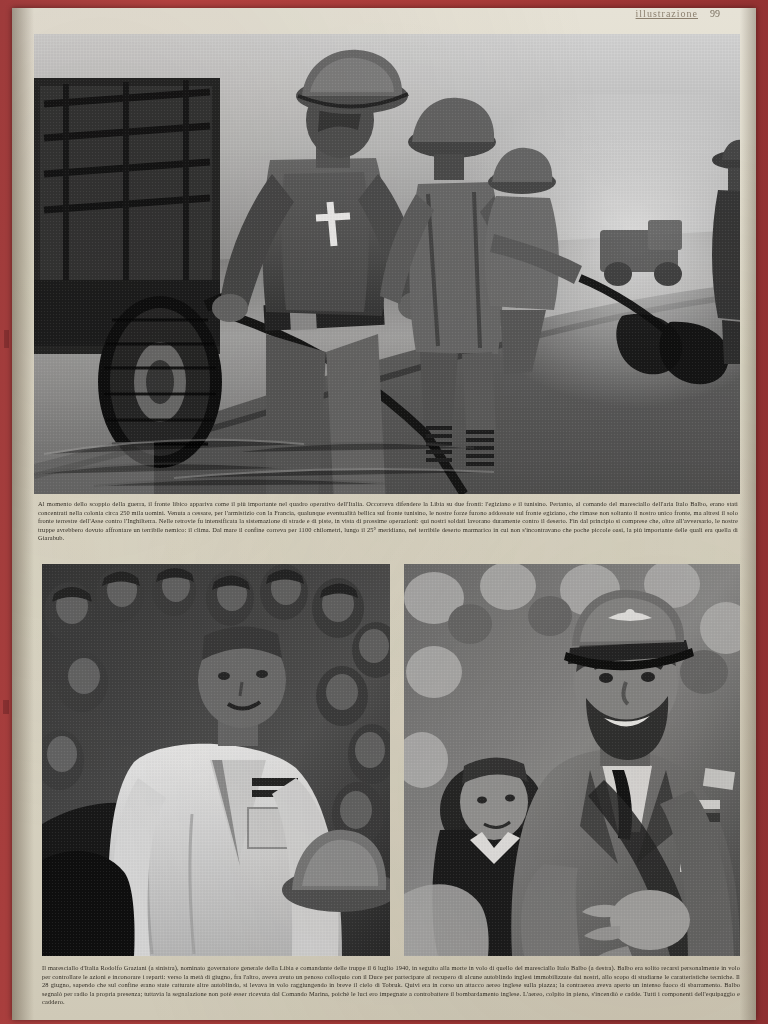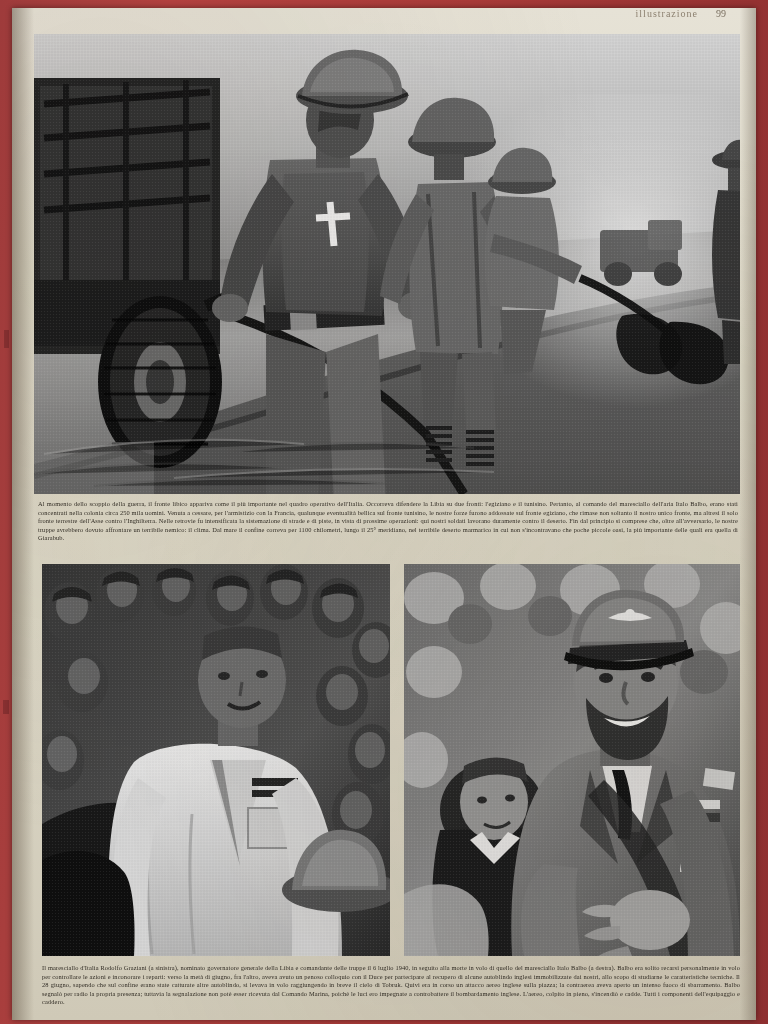--- a/index.html
+++ b/index.html
@@ -76,24 +76,25 @@
   }
   .masthead {
     position: absolute;
     right: 58px;
     top: 0px;
     font-family: "Liberation Serif", serif;
     font-size: 10px;
     letter-spacing: 1px;
     color: #6d5f4c;
     opacity: .75;
+    text-decoration: underline;
   }
   .folio {
     position: absolute;
-    right: 30px;
+    right: 36px;
     top: 0px;
     font-size: 10px;
     color: #5d5141;
     opacity: .8;
   }
 
   
   .photo {
     position: absolute;
     overflow: hidden;

